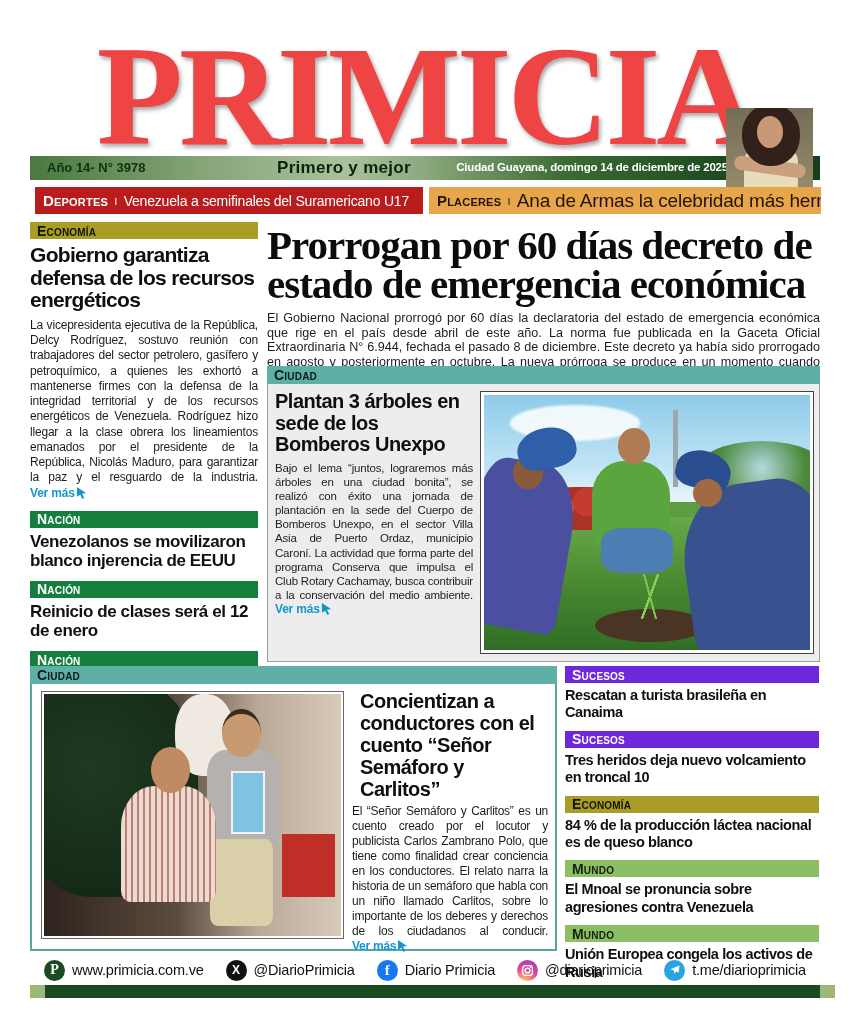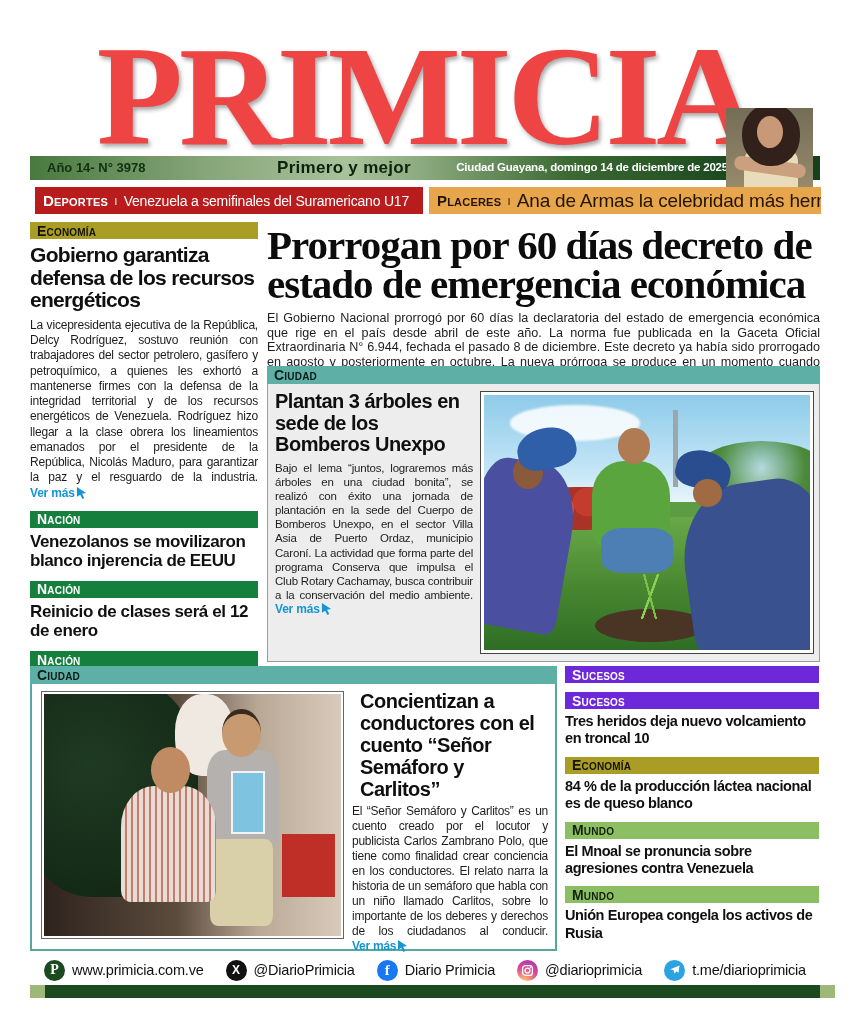--- a/index.html
+++ b/index.html
@@ -266,20 +266,21 @@
                 <path d="M1 0 L11 6.5 L6.6 7.3 L9 12 L7 13 L4.6 8.3 L1 10.6 Z"></path>
               </svg></span>
         </div>
       </div>
     </div>
   </div>
 
   <div class="right-col">
     <div class="news-brief">
       <div class="tag tag-sucesos">Sucesos</div>
+      <h3>Rescatan a turista brasileña en Canaima</h3>
     </div>
     <div class="news-brief">
       <div class="tag tag-sucesos">Sucesos</div>
       <h3>Tres heridos deja nuevo volcamiento en troncal 10</h3>
     </div>
     <div class="news-brief">
       <div class="tag tag-economia">Economía</div>
       <h3>84 % de la producción láctea nacional es de queso blanco</h3>
     </div>
     <div class="news-brief">

